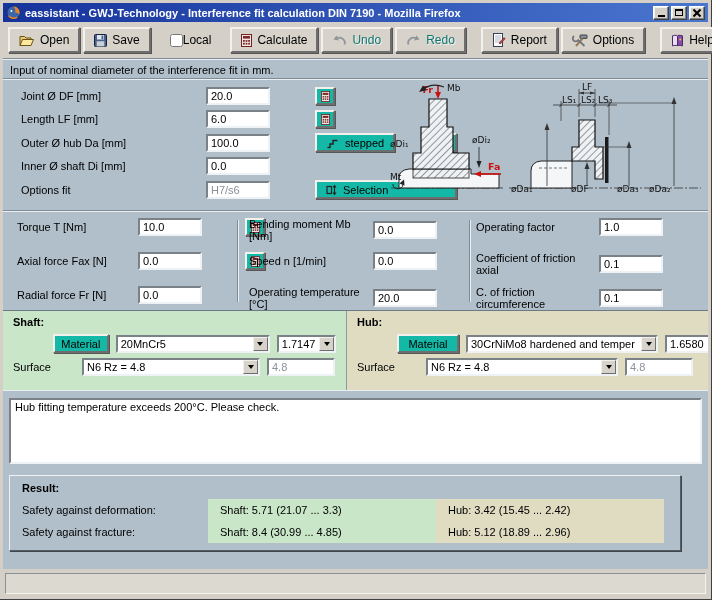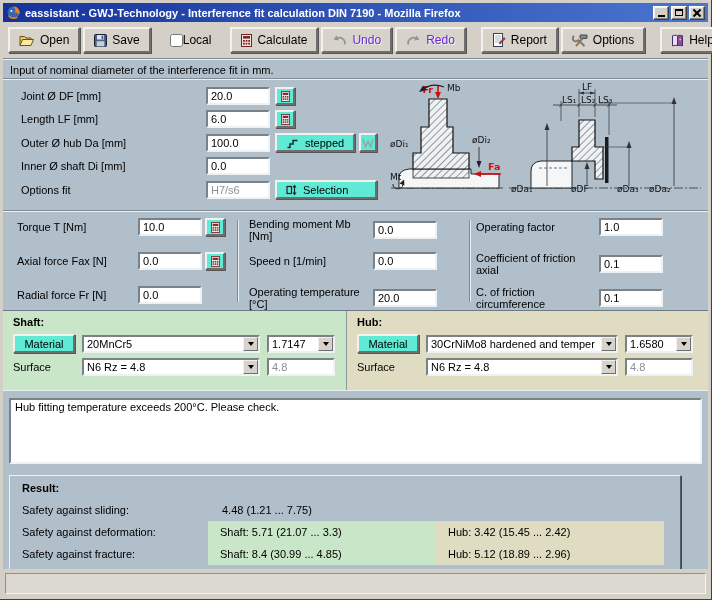--- a/index.html
+++ b/index.html
@@ -24,37 +24,37 @@
   .glyph-close { position:relative; width:8px; height:8px; }
   .glyph-close::before,.glyph-close::after { content:""; position:absolute; left:3px; top:-1px;
     width:2px; height:10px; background:#000; }
   .glyph-close::before { transform:rotate(45deg); }
   .glyph-close::after  { transform:rotate(-45deg); }
   
   .toolbar { height:36px; flex:none; display:flex; align-items:center; padding:0 5px; gap:3px; background:#d4d0c8; }
   .tbtn { height:26px; display:flex; align-items:center; gap:5px; padding:0 9px;
     background:#d7d3cb; font:12px "Liberation Sans",sans-serif;
     border:2px solid; border-color:#f4f1ec #6e6e6e #6e6e6e #f4f1ec; box-shadow:1px 1px 0 #565656; }
-  .tbtn.disabled { color:#6d28d9; text-shadow:1px 1px 0 #eef0f2; }
+  .tbtn.disabled { color:#0f766e; text-shadow:1px 1px 0 #eef0f2; }
   .tsep { width:9px; flex:none; }
   .chk { display:flex; align-items:center; margin:0 4px; font-size:12px; }
   .chk input { width:13px; height:13px; margin:0; }
   
   .content { flex:1; background:#b1bfca; display:flex; flex-direction:column; overflow:hidden; }
   .hgroove { flex:none; height:2px; border-top:1px solid #7f8c96; border-bottom:1px solid #e9eff3; }
   .infobar { flex:none; padding:4px 7px 2px; }
   
   .section1 { flex:none; position:relative; height:130px; }
   .dims { position:absolute; left:18px; top:7px; display:grid;
     grid-template-columns:180px 64px auto; column-gap:5px; row-gap:5px; align-items:center; }
   .field { height:18px; width:64px; background:#fff; padding:0 3px;
     font:11px "Liberation Sans",sans-serif; color:#000;
     border:2px solid; border-color:#7a8288 #eef2f5 #eef2f5 #7a8288; }
   .field.gray { color:#8a9098; }
-  .raised { background:#5eead4; border:2px solid; border-color:#f4f1ec #6e6e6e #6e6e6e #f4f1ec; box-shadow:1px 1px 0 #565656; }
+  .raised { background:#14b8a6; border:2px solid; border-color:#f4f1ec #6e6e6e #6e6e6e #f4f1ec; box-shadow:1px 1px 0 #565656;margin-left:40px; }
   .calcbtn { width:20px; height:18px; padding:0; display:flex; align-items:center; justify-content:center; }
   .btnrow { display:flex; gap:4px; align-items:center; }
   .stepbtn,.selbtn { height:19px; display:flex; align-items:center; gap:6px; padding:0 9px; font-size:11px; }
   .wbtn { width:18px; height:19px; padding:0; display:flex; align-items:center; justify-content:center; }
   .diagram { position:absolute; right:4px; top:1px; width:315px; height:126px; }
   .dlab { font:9px "DejaVu Sans",sans-serif; fill:#111; }
   .dred { font:bold 9.5px "DejaVu Sans",sans-serif; fill:#cc1111; }
   
   .loads { flex:none; display:flex; padding:6px 0; }
   .lcol { display:flex; flex-direction:column; gap:16px; }
@@ -488,25 +488,20 @@
           <input class="field gray rough" value="4.8" style="">
         </div>
       </div>
     </div>
 
     <div class="message">Hub fitting temperature exceeds 200°C. Please check.</div>
 
     <div class="result">
       <div class="rtitle">Result:</div>
       <div class="rrow">
-        <span class="rlabel">Safety against sliding:</span>
-        <span class="rval">4.48 (1.21 ... 7.75)</span>
-        <span></span>
-      </div>
-      <div class="rrow">
         <span class="rlabel">Safety against deformation:</span>
         <span class="rcell green">Shaft: 5.71 (21.07 ... 3.3)</span>
         <span class="rcell tan">Hub: 3.42 (15.45 ... 2.42)</span>
       </div>
       <div class="rrow">
         <span class="rlabel">Safety against fracture:</span>
         <span class="rcell green">Shaft: 8.4 (30.99 ... 4.85)</span>
         <span class="rcell tan">Hub: 5.12 (18.89 ... 2.96)</span>
       </div>
     </div>

